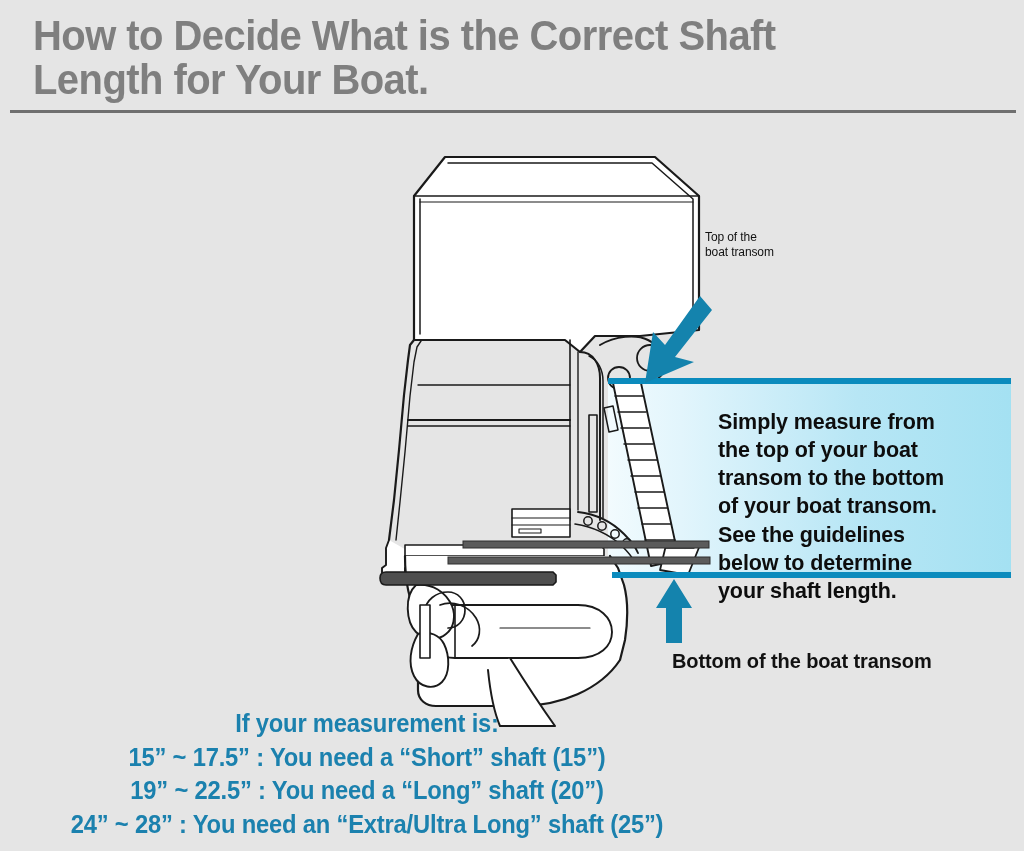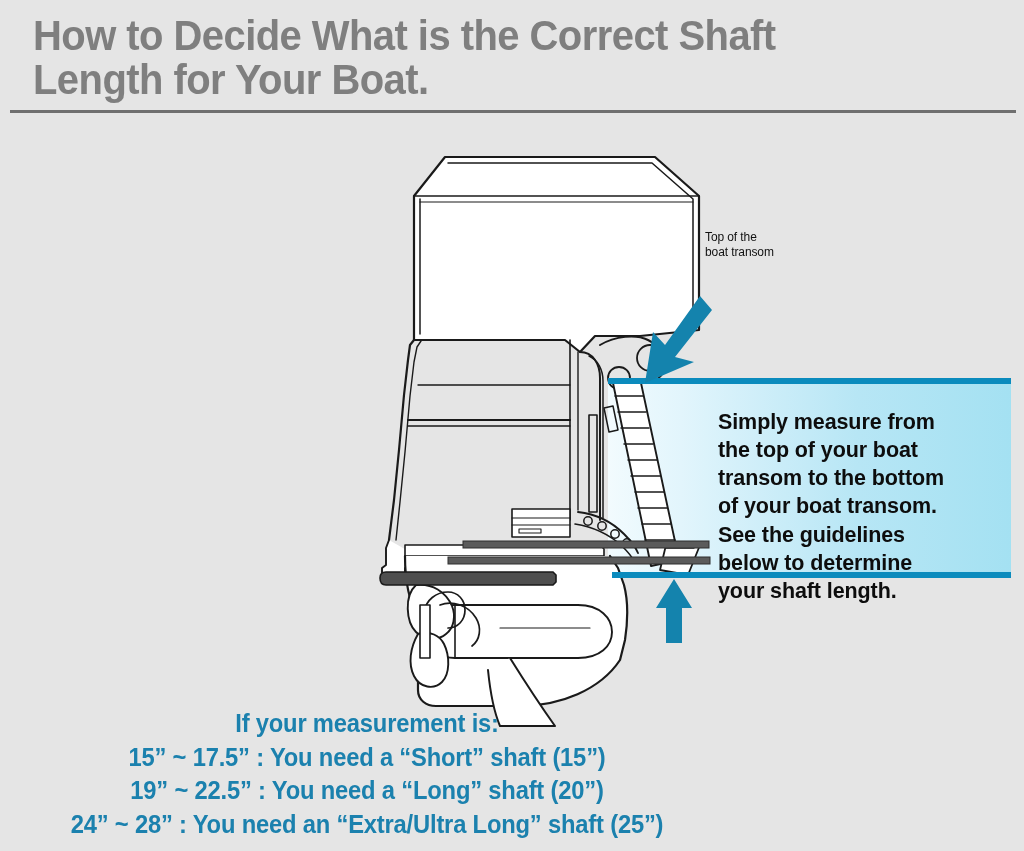--- a/index.html
+++ b/index.html
@@ -245,20 +245,21 @@
   <div id="callout-text">Simply measure from
 the top of your boat
 transom to the bottom
 of your boat transom.
 See the guidelines
 below to determine
 your shaft length.</div>
 
   <div id="label-top-transom">Top of the
 boat transom</div>
+  <div id="label-bottom-transom">Bottom of the boat transom</div>
 
   <div id="guidelines">
     <div class="guideline-line">If your measurement is:</div>
     <div class="guideline-line">15” ~ 17.5” : You need a “Short” shaft (15”)</div>
     <div class="guideline-line">19” ~ 22.5” : You need a “Long” shaft (20”)</div>
     <div class="guideline-line">24” ~ 28” : You need an “Extra/Ultra Long” shaft (25”)</div>
   </div>
 
 </div>
 

